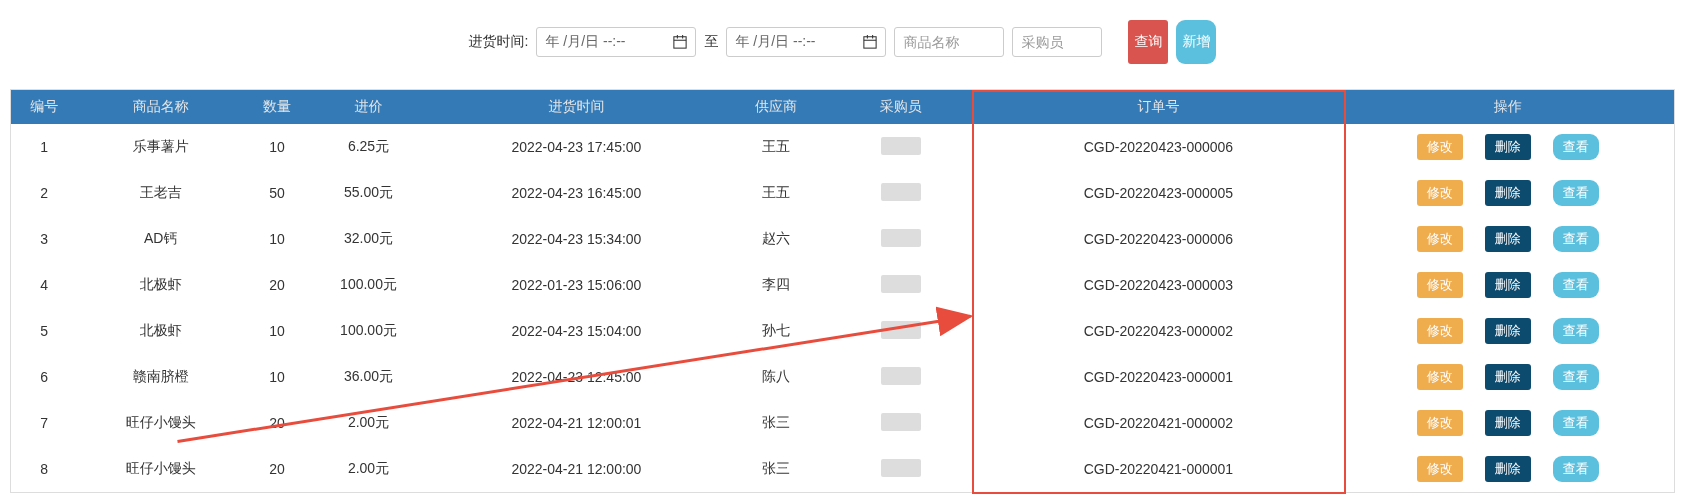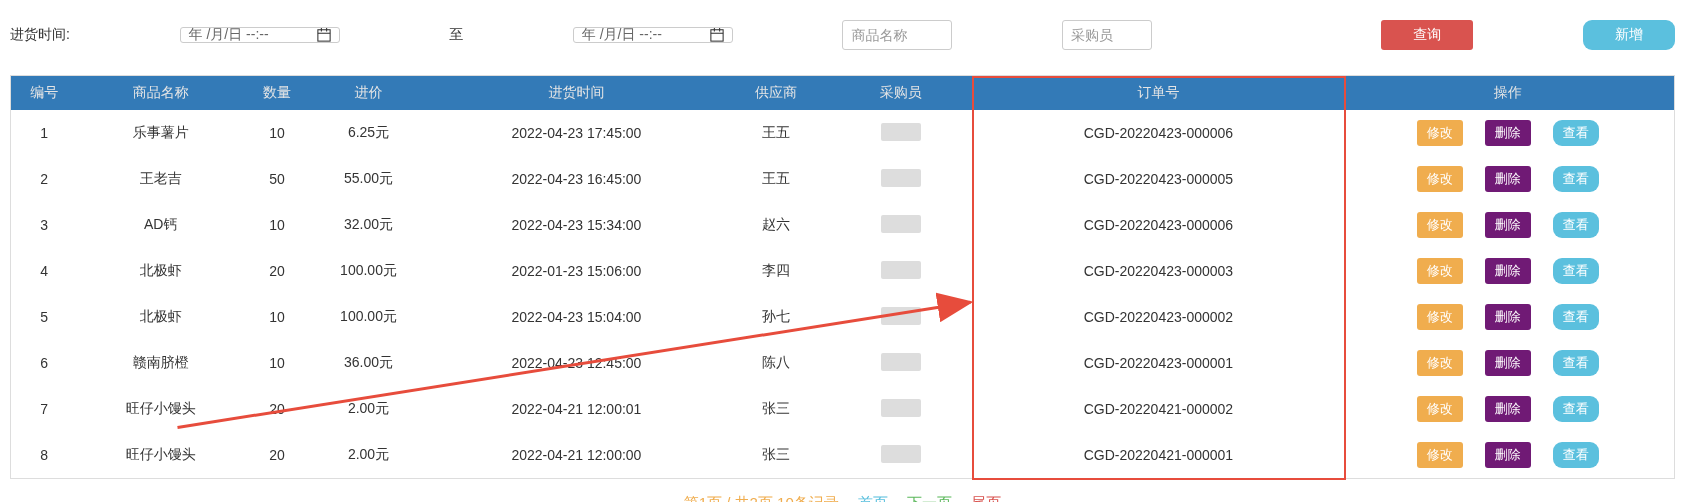--- a/index.html
+++ b/index.html
@@ -6,36 +6,36 @@
     body {
       font-family: "Microsoft YaHei", Arial, sans-serif;
       font-size: 14px;
       color: #333;
       background: #fff;
       padding: 10px;
     }
     .filter-bar {
       display: flex;
       align-items: center;
-      justify-content: space-between;
+      justify-content: center;
       gap: 8px;
       margin-bottom: 15px;
       padding: 10px 0;
     }
     .filter-label {
       font-size: 14px;
       color: #333;
     }
     .date-input {
       display: inline-flex;
       align-items: center;
       border: 1px solid #ccc;
       border-radius: 3px;
       padding: 4px 8px;
-      height: 16px;
+      height: 30px;
       min-width: 160px;
       font-size: 14px;
       gap: 6px;
       color: #333;
     }
     .date-input .placeholder { color: #666; }
     .calendar-icon {
       width: 14px;
       height: 14px;
       margin-left: auto;
@@ -45,30 +45,30 @@
       border-radius: 3px;
       padding: 4px 8px;
       height: 30px;
       font-size: 14px;
       width: 110px;
     }
     .text-input::placeholder { color: #999; }
     .btn {
       border: none;
       border-radius: 3px;
-      padding: 6px 32px;
+      padding: 6px 6px;
       font-size: 14px;
       color: #fff;
       cursor: pointer;
-      height: 30px;
+      height: 44px;
     }
     .btn-danger { background: #d9534f; }
     .btn-info { background: #5bc0de; border-radius: 9px; }
     .btn-warning { background: #f0ad4e; }
-    .btn-success { background: #701a75; }
+    .btn-success { background: #0c4a6e; }
     .btn-sm {
       padding: 4px 10px;
       font-size: 13px;
       height: 26px;
     }
     .table-wrapper {
       position: relative;
       border: 1px solid #ddd;
     }
     table {

